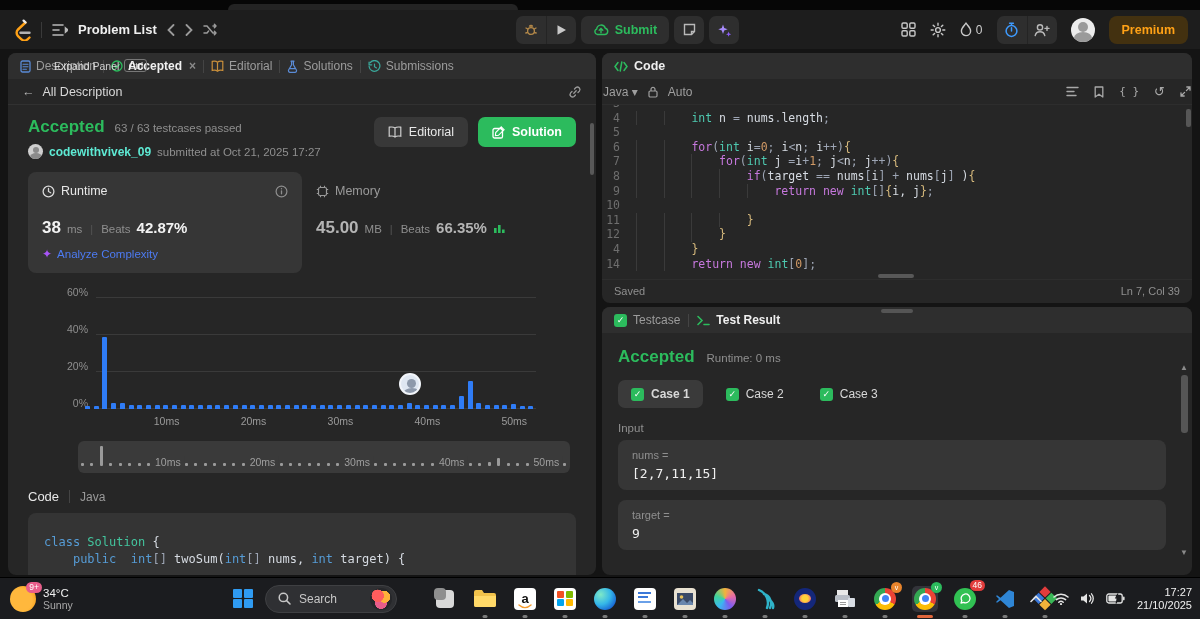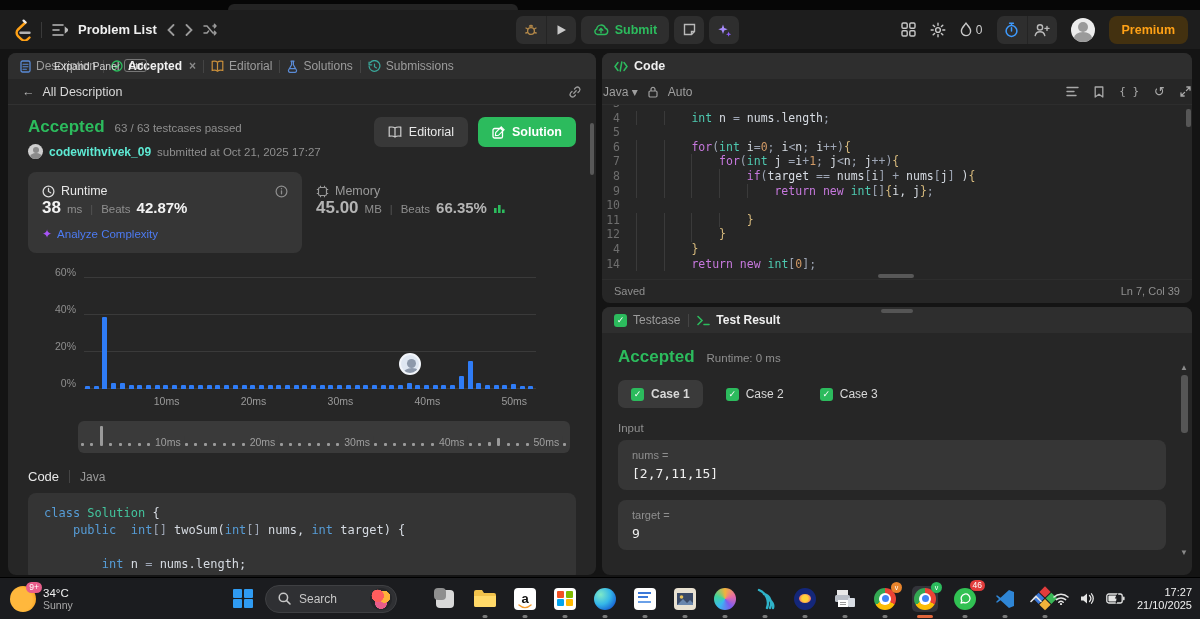--- a/index.html
+++ b/index.html
@@ -64,47 +64,47 @@
   #editorial-btn{background:#383838;color:#e8e8e8}
   #solution-btn{background:#2cbb5d;color:#fff;font-weight:bold}
 
   #stats-row{display:flex;margin-top:13px}
   .stat-card{width:50%;padding:12px 14px;border-radius:8px}
   #runtime-card{background:#363636;cursor:pointer}
   #memory-card{cursor:pointer}
   .stat-title{display:flex;align-items:center;gap:6px;font-size:12.5px;color:#e8e8e8}
   #memory-card .stat-title{color:#9a9a9a}
   .stat-title .info{margin-left:auto;color:#8f8f8f}
-  .stat-vals{display:flex;align-items:baseline;gap:6px;margin-top:0}
+  .stat-vals{display:flex;align-items:baseline;gap:6px;margin-top:20px}
   .big-val{font-size:17px;font-weight:bold;color:#f2f2f2}
   #memory-card .big-val,#memory-card .beats-val{color:#b4b4b4}
   .beats-val{font-size:15px;font-weight:bold;color:#f2f2f2}
   .stat-vals .bar-sep{color:#555;font-size:11px;margin:0 2px}
   #analyze-link{display:flex;align-items:center;gap:5px;margin-top:9px;font-size:11.5px;color:#4d7bf3;cursor:pointer}
   #analyze-link .spark{color:#a855f7;font-size:12px}
 
   
   #chart{position:relative;height:148px;margin-top:10px}
   #plot{position:absolute;left:56px;right:40px;top:6px;bottom:22px}
-  .gridline{position:absolute;left:0;right:0;height:1px;background:#3a3a3a}
+  .gridline{position:absolute;left:12px;right:0;height:1px;background:#3a3a3a}
   .ytick{position:absolute;right:calc(100% + 8px);transform:translateY(-50%);font-size:10.5px;color:#8f8f8f;white-space:nowrap}
   .bar{position:absolute;bottom:0;width:5px;border-radius:1px 1px 0 0;background:#2f7cf6}
   .xtick{position:absolute;top:calc(100% + 6px);transform:translateX(-50%);font-size:10.5px;color:#9a9a9a}
   #chart-marker{position:absolute;width:22px;height:22px;border-radius:50%;background:#dfe7f2;border:2px solid #f2f5fa;transform:translateX(-50%);overflow:hidden}
   #chart-marker i{position:absolute;left:6.5px;top:3.5px;width:9px;height:9px;border-radius:50%;background:#8d99ab}
   #chart-marker b{position:absolute;left:2px;top:13px;width:18px;height:12px;border-radius:50%;background:#8d99ab}
 
   
   #brush{position:relative;height:32px;margin:10px 6px 0 50px;background:#3a3a3a;border-radius:6px;overflow:hidden}
   .bbar{position:absolute;bottom:7px;width:3px;background:#9a9a9a;border-radius:1px}
   .blabel{position:absolute;bottom:5px;transform:translateX(-50%);font-size:10.5px;color:#9f9f9f;background:#3a3a3a;padding:0 3px}
 
   #code-hdr{display:flex;align-items:center;gap:10px;margin-top:16px;font-size:13px;color:#e8e8e8}
   #code-hdr .lang{color:#9a9a9a;font-size:12px}
-  #code-block{margin-top:9px;background:#343434;border-radius:8px;padding:12px 16px;font-size:12px;line-height:17px;white-space:pre;overflow:hidden;height:88px}
+  #code-block{margin-top:9px;background:#343434;border-radius:8px;padding:21px 16px;font-size:12px;line-height:17px;white-space:pre;overflow:hidden;height:88px}
 
   
   .kw{color:#c678dd}.ty{color:#4ec9b0}.num{color:#d19a66}.pn{color:#9da5b4}.br{color:#d7ba7d}.pl{color:#d6dbe2}
   .kw2{color:#569cd6}.ty2{color:#43c59e}
 
   
   #code-panel .panel-head{gap:6px;font-weight:bold;color:#efefef;font-size:12.5px}
   #editor-toolbar{height:26px;display:flex;align-items:center;gap:10px;padding:0 1px;font-size:12px;color:#9f9f9f;border-bottom:1px solid #2d2d2d}
   #editor-toolbar .right{margin-left:auto;display:flex;gap:15px;align-items:center;color:#a8a8a8}
   #editor{position:relative;height:174px;overflow:hidden;font-size:11.5px;line-height:14.6px}

